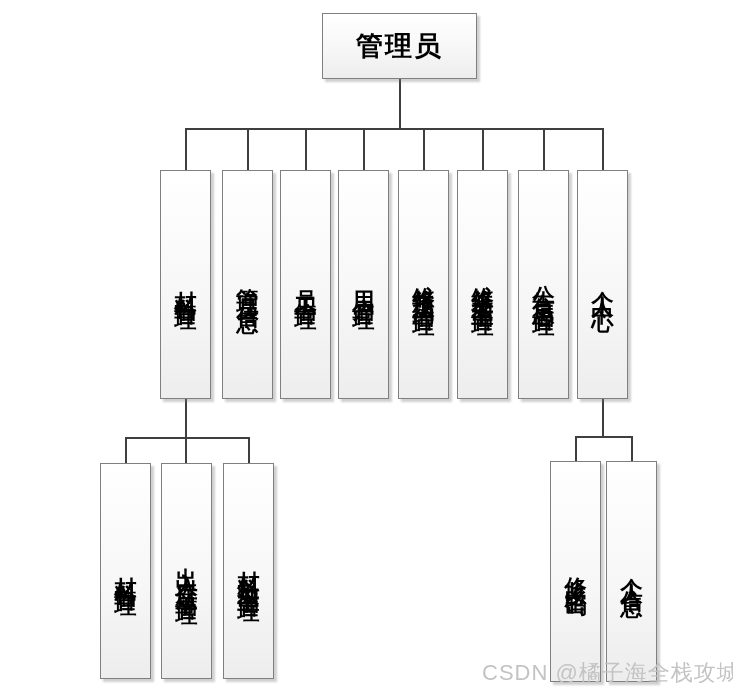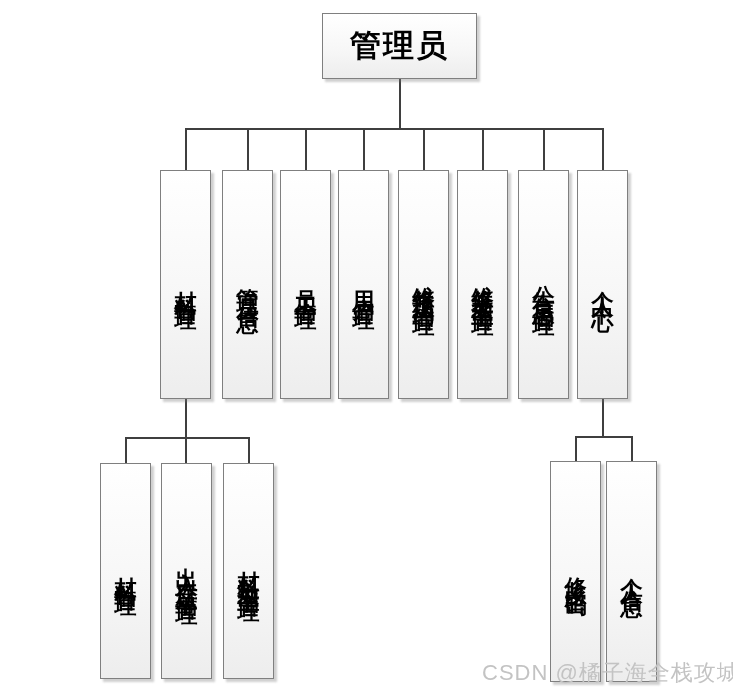--- a/index.html
+++ b/index.html
@@ -30,21 +30,21 @@
     background: linear-gradient(180deg, var(--box-bg-top) 0%, #f7f7f7 55%, var(--box-bg-bottom) 100%);
     box-shadow: 3px 3px 2px rgba(120,120,120,0.35);
     display: flex;
     align-items: center;
     justify-content: center;
     color: var(--text);
     font-weight: 700;
     z-index: 1;
   }
   .box.h {
-    font-size: 31px;
+    font-size: 27px;
     letter-spacing: 2px;
   }
   .box.v {
     font-size: 22px;
   }
   .box.v .vtext {
     writing-mode: vertical-rl;
     text-orientation: upright;
     letter-spacing: 6px;
     line-height: 1;

